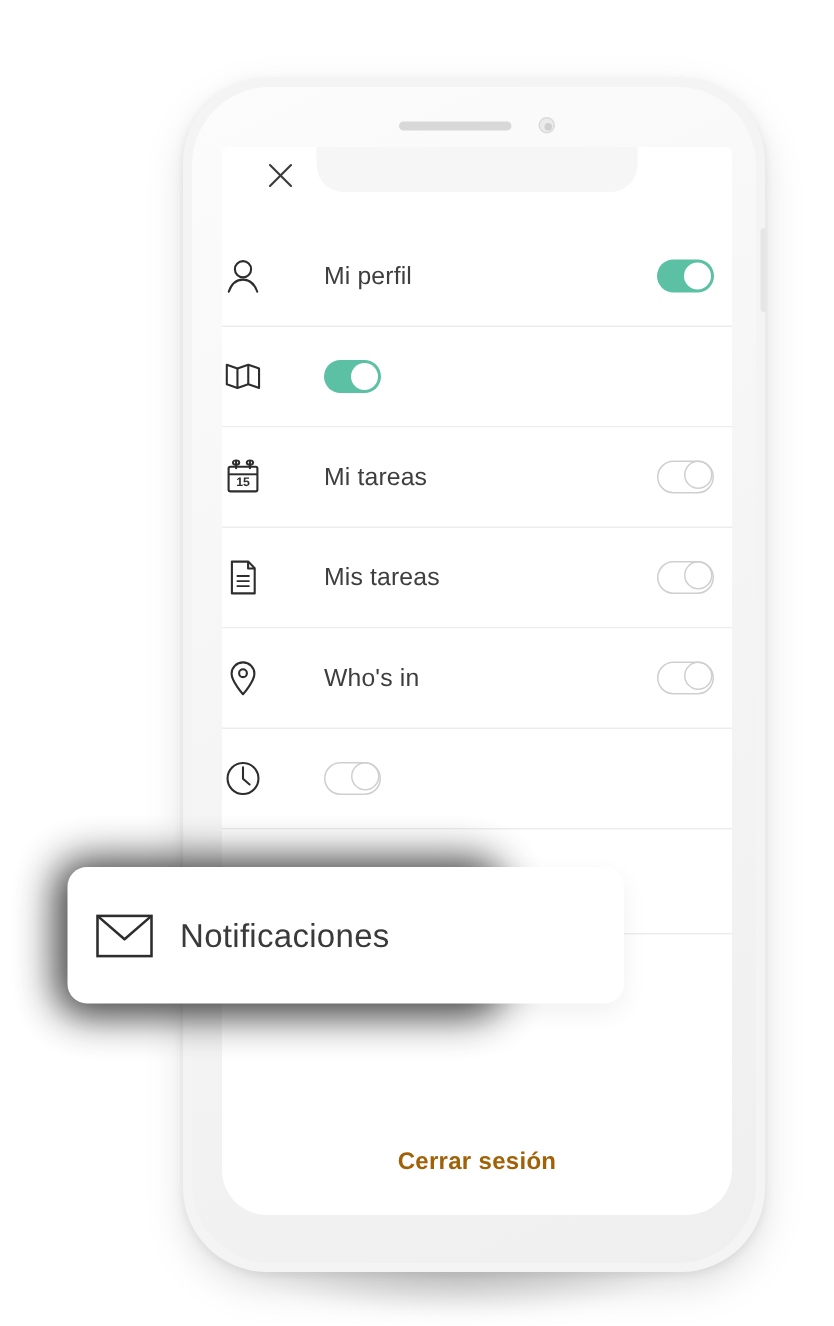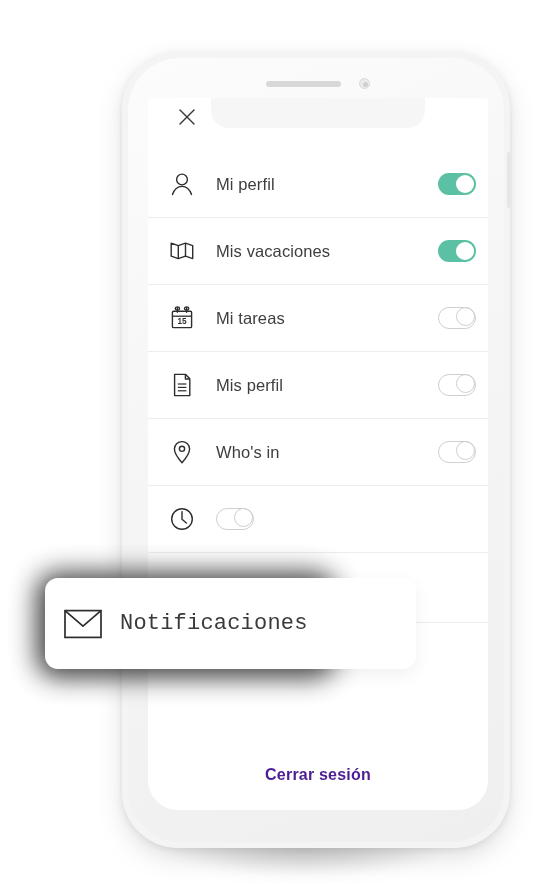--- a/index.html
+++ b/index.html
@@ -143,21 +143,20 @@
     align-items: center;
     border-bottom: 1px solid #ededed;
     background: #ffffff;
     cursor: pointer;
   }
 
   .row-icon {
     width: 68px;
     display: flex;
     align-items: center;
-    justify-content: center;
     flex: 0 0 68px;
   }
 
   .row-label {
     flex: 1 1 auto;
     font-size: 16.5px;
     color: #3e3e3e;
     letter-spacing: 0.1px;
   }
 
@@ -209,21 +208,21 @@
 
   
   .logout {
     position: absolute;
     left: 0;
     top: 668px;
     width: 340px;
     text-align: center;
     font-size: 16px;
     font-weight: bold;
-    color: #4c1d95;
+    color: #a16207;
     letter-spacing: 0.2px;
     cursor: pointer;
   }
 
   
   .notif-shadow {
     position: absolute;
     left: 36px;
     top: 556px;
     width: 300px;
@@ -239,21 +238,20 @@
     left: 45px;
     top: 562px;
     width: 371px;
     height: 91px;
     background: #ffffff;
     border-radius: 13px;
     display: flex;
     align-items: center;
     box-shadow: 0 6px 18px rgba(0,0,0,0.06);
     cursor: pointer;
-    font-family: Liberation Mono, monospace;
   }
 
   .notif-icon {
     width: 75px;
     flex: 0 0 75px;
     display: flex;
     align-items: center;
     justify-content: center;
   }
 
@@ -303,21 +301,20 @@
       </div>
 
       <div class="menu-row">
         <div class="row-icon">
           <svg width="28" height="28" viewBox="0 0 28 28">
             <path d="M3.2 6.2 L10.3 8.6 L17.5 6.2 L24.7 8.6 L24.7 21.6 L17.5 19.2 L10.3 21.6 L3.2 19.2 Z" fill="none" stroke="#2d2d2d" stroke-width="1.4" stroke-linejoin="round"></path>
             <line x1="10.3" y1="8.6" x2="10.3" y2="21.6" stroke="#2d2d2d" stroke-width="1.4"></line>
             <line x1="17.5" y1="6.2" x2="17.5" y2="19.2" stroke="#2d2d2d" stroke-width="1.4"></line>
           </svg>
         </div>
-        <div class="row-label">Mis vacaciones</div>
         <div class="toggle on">
             <span class="knob"></span>
           </div>
       </div>
 
       <div class="menu-row">
         <div class="row-icon">
           <svg width="28" height="28" viewBox="0 0 28 28">
             <rect x="4.4" y="7.2" width="19.2" height="16.4" rx="1.2" fill="none" stroke="#2d2d2d" stroke-width="1.4"></rect>
             <line x1="4.4" y1="12.2" x2="23.6" y2="12.2" stroke="#2d2d2d" stroke-width="1.3"></line>
@@ -337,21 +334,21 @@
       <div class="menu-row">
         <div class="row-icon">
           <svg width="28" height="28" viewBox="0 0 28 28">
             <path d="M6.6 3.4 L17.6 3.4 L21.8 7.8 L21.8 24.6 L6.6 24.6 Z" fill="none" stroke="#2d2d2d" stroke-width="1.4" stroke-linejoin="round"></path>
             <path d="M17.4 3.4 L17.4 8.0 L21.8 8.0" fill="none" stroke="#2d2d2d" stroke-width="1.4" stroke-linejoin="round"></path>
             <line x1="9.8" y1="13.0" x2="18.4" y2="13.0" stroke="#2d2d2d" stroke-width="1.2"></line>
             <line x1="9.8" y1="16.4" x2="18.4" y2="16.4" stroke="#2d2d2d" stroke-width="1.2"></line>
             <line x1="9.8" y1="19.8" x2="18.4" y2="19.8" stroke="#2d2d2d" stroke-width="1.2"></line>
           </svg>
         </div>
-        <div class="row-label">Mis perfil</div>
+        <div class="row-label">Mis tareas</div>
         <div class="toggle off">
             <span class="knob"></span>
           </div>
       </div>
 
       <div class="menu-row">
         <div class="row-icon">
           <svg width="28" height="28" viewBox="0 0 28 28">
             <path d="M14 3.6 C18.3 3.6 21.6 6.9 21.6 11.1 C21.6 16.2 14 24.8 14 24.8 C14 24.8 6.4 16.2 6.4 11.1 C6.4 6.9 9.7 3.6 14 3.6 Z" fill="none" stroke="#2d2d2d" stroke-width="1.4" stroke-linejoin="round"></path>
             <circle cx="14" cy="10.8" r="2.6" fill="none" stroke="#2d2d2d" stroke-width="1.4"></circle>

